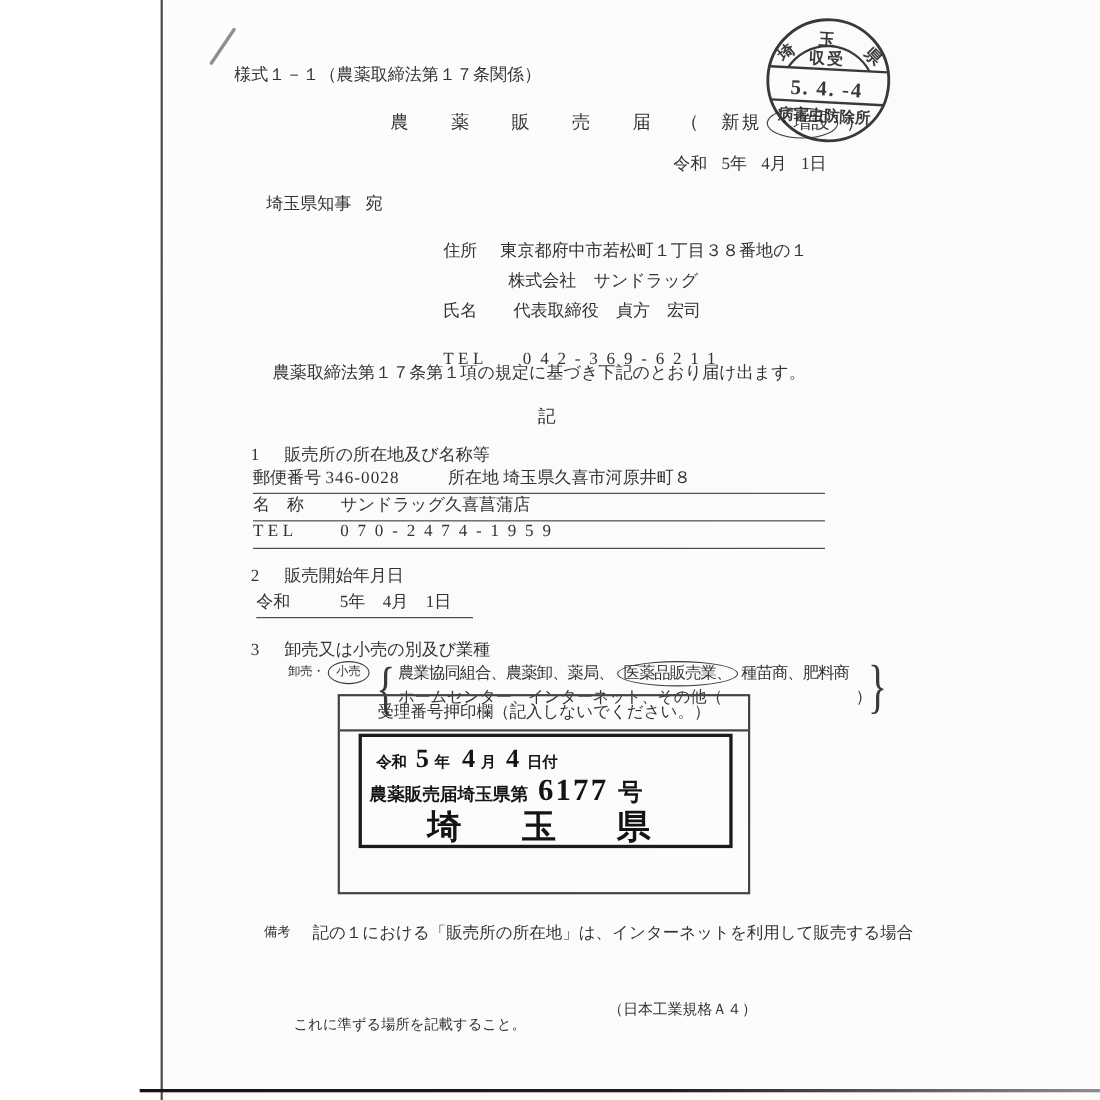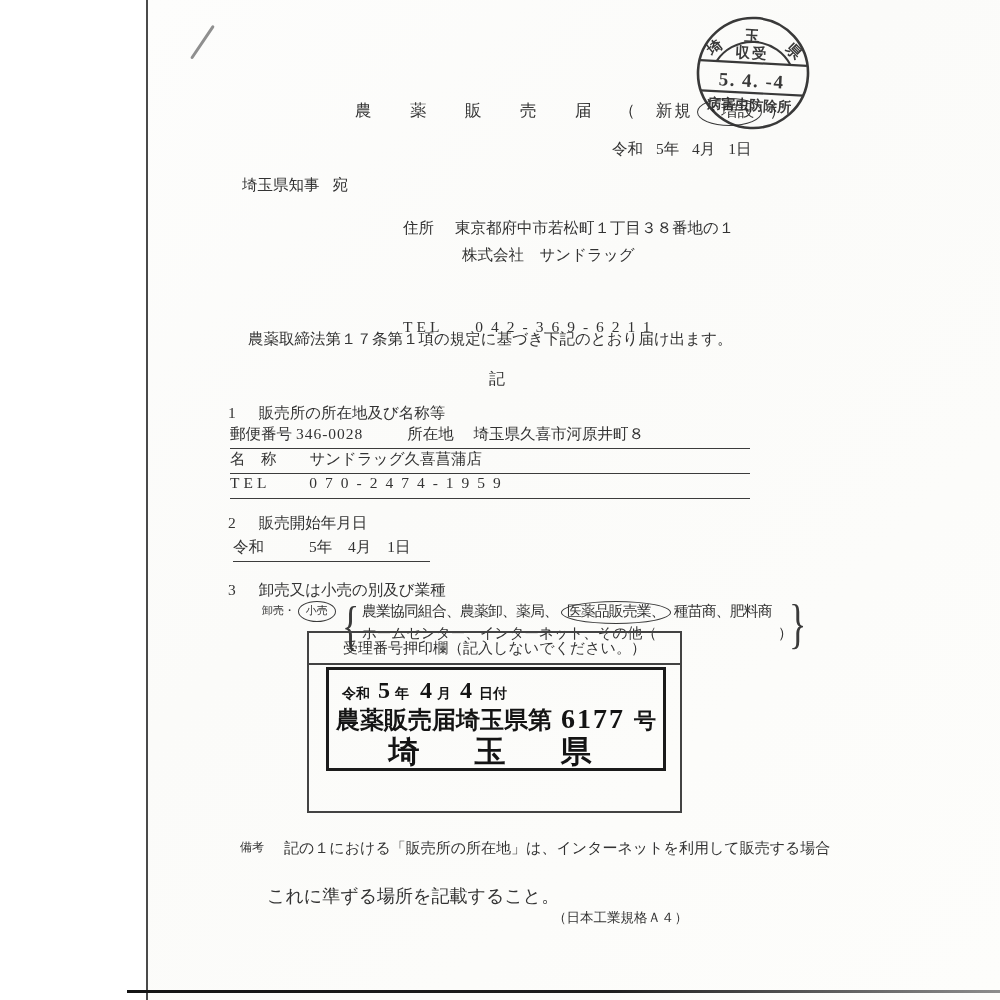--- a/index.html
+++ b/index.html
@@ -34,20 +34,21 @@
 </style>
 </head>
 <body>
 
 <div class="canvas">
   <div class="paper"></div>
   <div class="page-edge"></div>
   <div class="bottom-edge"></div>
   <div class="pen-mark"></div>
 
+  <div class="t fs15" style="left:213px;top:58px;">様式１－１（農薬取締法第１７条関係）</div>
 
   <div class="t" style="left:355px;top:98px;font-size:16.5px;">
     <span style="letter-spacing:11px;margin-right:12px;">農　薬　販　売　届</span>
     <span style="letter-spacing:2px;">（　新規</span>
     <span class="circle">・増設</span>
     <span style="margin-left:3px;">）</span>
   </div>
 
   <svg width="118" height="118" viewBox="0 0 118 118" style="position:absolute;left:694px;top:14px;opacity:.93;">
     <g transform="rotate(3 59 59)">
@@ -66,37 +67,41 @@
 
   <div class="t fs15" style="left:612px;top:139px;word-spacing:9px;">令和 5年 4月 1日</div>
 
   <div class="t fs15" style="left:242px;top:175px;word-spacing:9px;">埼玉県知事 宛</div>
 
   <div class="t fs15" style="left:403px;top:218px;text-align:right;">
     <span style="margin-right:17px;">住所</span>
     <span>東京都府中市若松町１丁目３８番地の１</span>
   </div>
   <div class="t fs15" style="left:462px;top:245px;">株式会社　サンドラッグ</div>
+  <div class="t fs15" style="left:403px;top:272px;">
+    <span style="margin-right:29px;">氏名</span>
+    <span>代表取締役　貞方　宏司</span>
+  </div>
   <div class="t fs15" style="left:403px;top:318px;">
     <span style="letter-spacing:4px;margin-right:28px;">TEL</span>
     <span style="letter-spacing:8px;">042-369-6211</span>
   </div>
 
   <div class="t fs15" style="left:248px;top:329px;">農薬取締法第１７条第１項の規定に基づき下記のとおり届け出ます。</div>
 
   <div class="t" style="left:489px;top:369px;font-size:16px;">記</div>
 
   <div class="t fs15" style="left:228px;top:403px;">
     <span style="margin-right:19px;">1</span>
     <span>販売所の所在地及び名称等</span>
   </div>
   <div class="u-row" style="top:424px;">
     <span style="">郵便番号</span>
     <span style="letter-spacing:1px;margin-right:40px;">346-0028</span>
-    <span style="margin-right:16px;">所在地</span>
+    <span style="">所在地</span>
     <span>埼玉県久喜市河原井町８</span>
   </div>
   <div class="u-row" style="top:449px;">
     <span style="margin-right:29px;">名　称</span>
     <span>サンドラッグ久喜菖蒲店</span>
   </div>
   <div class="u-row" style="top:474px;">
     <span style="letter-spacing:4px;margin-right:35px;">TEL</span>
     <span style="letter-spacing:8px;">070-2474-1959</span>
   </div>
@@ -134,26 +139,26 @@
       <div class="stamp-line1">
         <span class="s-sm" style="margin-right:8px;">令和</span>
         <span class="s-lg" style="margin-right:5px;">5</span>
         <span class="s-sm" style="margin-right:11px;">年</span>
         <span class="s-lg" style="margin-right:5px;">4</span>
         <span class="s-sm" style="margin-right:9px;">月</span>
         <span class="s-lg" style="margin-right:7px;">4</span>
         <span class="s-sm">日付</span>
       </div>
       <div class="stamp-line2">
-        <span style="font-size:24px;">農薬販売届埼玉県第</span>
+        <span style="font-size:16px;">農薬販売届埼玉県第</span>
         <span style="font-size:28px;margin:0 9px;letter-spacing:2px;">6177</span>
         <span style="font-size:22px;">号</span>
       </div>
       <div class="stamp-line3">埼　玉　県</div>
     </div>
   </div>
 
   <div class="t" style="left:240px;top:839px;font-size:12px;">備考</div>
   <div class="t" style="left:284px;top:839px;font-size:15px;">記の１における「販売所の所在地」は、インターネットを利用して販売する場合</div>
-  <div class="t" style="left:267px;top:884px;font-size:18px;">これに準ずる場所を記載すること。</div>
+  <div class="t" style="left:267px;top:922px;font-size:13px;">これに準ずる場所を記載すること。</div>
 
   <div class="t" style="left:553px;top:909px;font-size:13.5px;">（日本工業規格Ａ４）</div>
 </div>
 
 </body></html>

